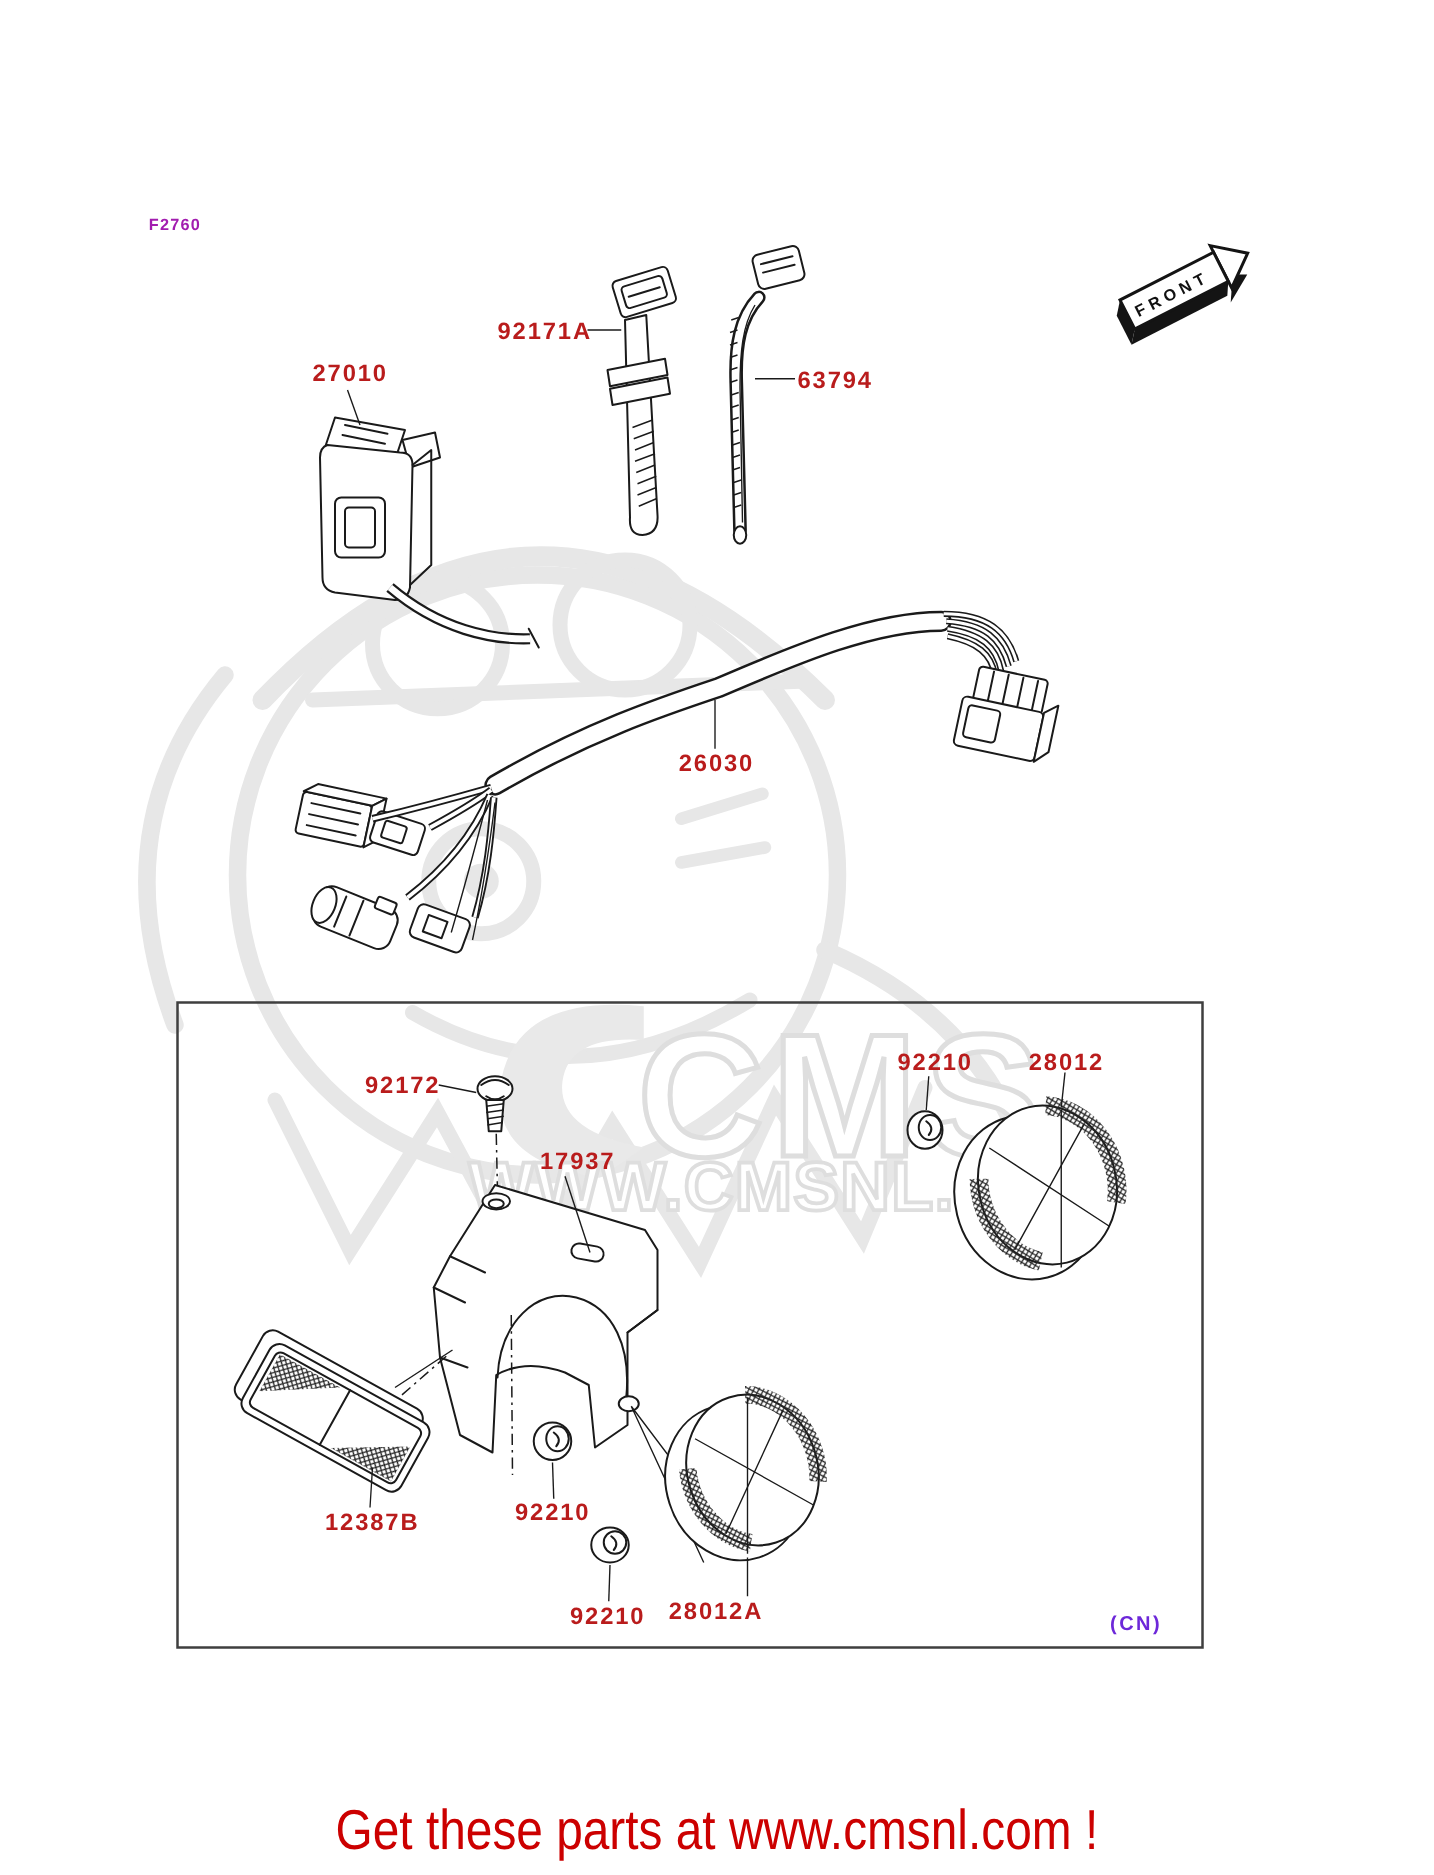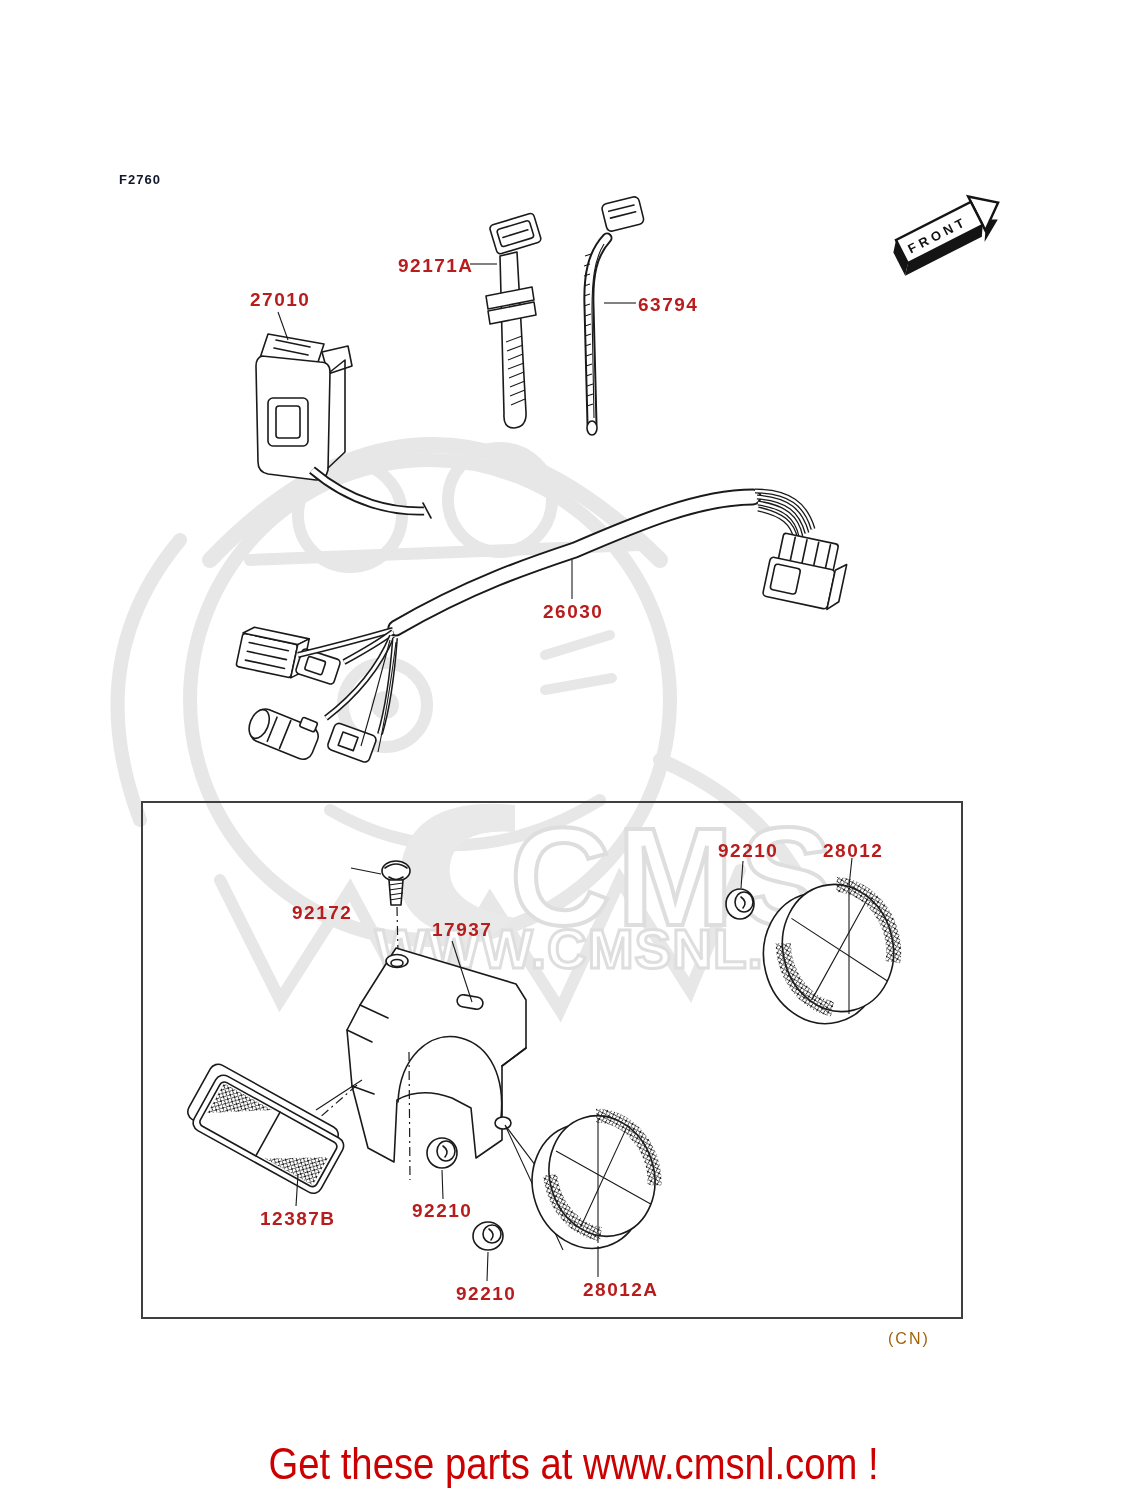--- a/index.html
+++ b/index.html
@@ -6,23 +6,23 @@
   #stage{position:relative;width:1147px;height:1500px;background:#ffffff;overflow:hidden;
          font-family:"Liberation Sans",sans-serif;}
   #art{position:absolute;left:0;top:0;}
   .k{stroke:#1a1a1a;fill:none;stroke-width:1.6;stroke-linecap:round;stroke-linejoin:round;}
   .kw{stroke:#1a1a1a;fill:#ffffff;stroke-width:1.6;stroke-linejoin:round;}
   .wm{stroke:#e7e7e7;fill:none;stroke-linecap:round;}
   .wmtxt{fill:#ffffff;stroke:#dedede;font-weight:bold;font-family:"Liberation Sans",sans-serif;}
   .thin{stroke:#1a1a1a;stroke-width:1.1;fill:none;}
   .dash{stroke:#1a1a1a;stroke-width:1.2;fill:none;stroke-dasharray:9 4 2 4;}
   .page-title{position:absolute;left:22px;top:21px;font-size:31px;letter-spacing:1px;color:#6b6b6b;white-space:nowrap;}
-  .figcode{position:absolute;left:119px;top:172px;font-size:13px;font-weight:bold;letter-spacing:1px;color:#0f172a;}
+  .figcode{position:absolute;left:119px;top:172px;font-size:13px;font-weight:bold;letter-spacing:1px;color:#a21caf;}
   .plbl{position:absolute;font-size:19px;font-weight:bold;letter-spacing:1.5px;color:#b91c1c;white-space:nowrap;}
-  .cn{position:absolute;left:888px;top:1330px;font-size:16px;font-weight:normal;letter-spacing:2px;color:#a16207;}
+  .cn{position:absolute;left:888px;top:1291px;font-size:16px;font-weight:bold;letter-spacing:2px;color:#6d28d9;}
   .footer{position:absolute;left:0;top:1438px;width:1147px;text-align:center;font-size:45px;color:#cc0000;
           transform:scaleX(.85);transform-origin:center;white-space:nowrap;}
 </style>
 </head>
 <body>
 
 <div id="stage">
 
   <svg id="art" width="1147" height="1500" viewBox="0 0 1147 1500">
     <defs>
@@ -248,25 +248,25 @@
       <path d="M598,1277 L598,1246"></path>
     </g>
   </svg>
 
   <div class="figcode">F2760</div>
 
   <div class="plbl" style="left:250px;top:289px">27010</div>
   <div class="plbl" style="left:398px;top:255px">92171A</div>
   <div class="plbl" style="left:638px;top:294px">63794</div>
   <div class="plbl" style="left:543px;top:601px">26030</div>
-  <div class="plbl" style="left:292px;top:902px">92172</div>
+  <div class="plbl" style="left:292px;top:858px">92172</div>
   <div class="plbl" style="left:432px;top:919px">17937</div>
   <div class="plbl" style="left:718px;top:840px">92210</div>
   <div class="plbl" style="left:823px;top:840px">28012</div>
   <div class="plbl" style="left:260px;top:1208px">12387B</div>
   <div class="plbl" style="left:412px;top:1200px">92210</div>
   <div class="plbl" style="left:456px;top:1283px">92210</div>
-  <div class="plbl" style="left:583px;top:1279px">28012A</div>
+  <div class="plbl" style="left:535px;top:1279px">28012A</div>
 
   <div class="cn">(CN)</div>
 
   <div class="footer">Get these parts at www.cmsnl.com !</div>
 </div>
 
 </body></html>

